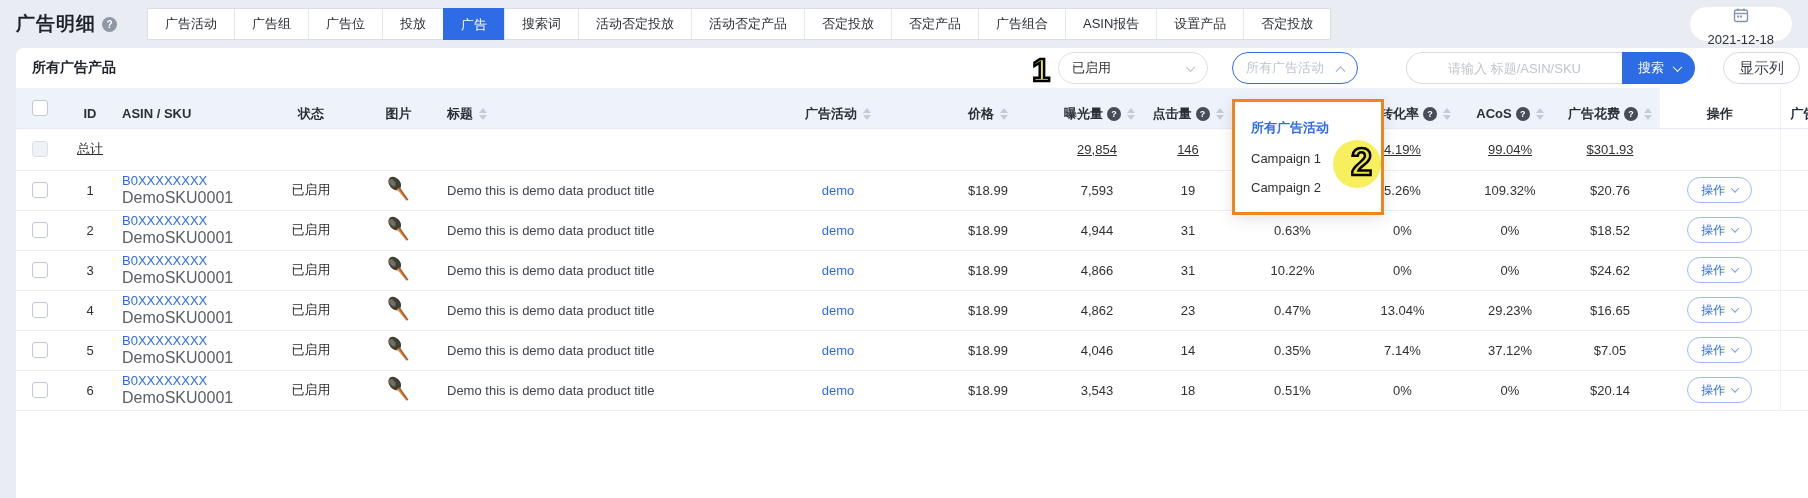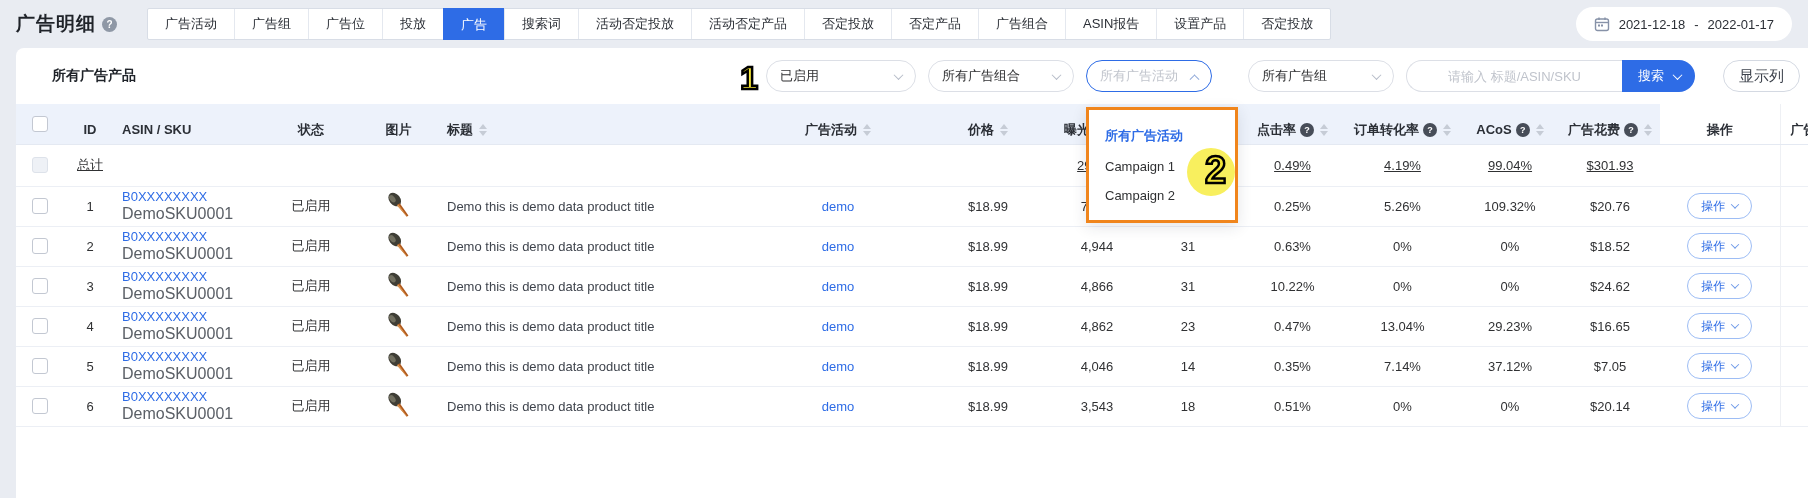--- a/index.html
+++ b/index.html
@@ -18,28 +18,28 @@
   }
   .tabs { display:flex; margin-left:30px; background:#fff; border:1px solid #d8dde6; border-radius:2px; height:32px; }
   .tab {
     padding:0 17px; line-height:30px; font-size:13px; color:#2b2f36;
     border-left:1px solid #e4e8ef; white-space:nowrap; cursor:pointer;
   }
   .tab:first-child { border-left:none; }
   .tab.active { background:#2e6ce6; color:#fff; margin:-1px 0; line-height:33px; border-left-color:#2e6ce6; }
   .date-pill {
     margin-left:auto; background:#fff; border-radius:17px; height:34px;
-    display:flex; align-items:center; gap:9px; padding:0 18px; color:#2b2f36;
+    display:flex; align-items:center; gap:9px; padding:0 18px; color:#2b2f36;flex-direction:column;
   }
   
   .card {
     position:absolute; top:48px; left:16px; right:0; bottom:0;
     background:#fff; border-radius:8px 0 0 0; overflow:hidden;
   }
-  .filterbar { height:56px; display:flex; align-items:center; padding:0 8px 0 16px;margin-left:20px; }
+  .filterbar { height:40px; display:flex; align-items:center; padding:0 8px 0 16px; }
   .section-label { font-size:14px; font-weight:700; color:#1f2329; }
   .filters { margin-left:auto; display:flex; align-items:center; }
   .pill {
     height:32px; border:1px solid #dcdfe6; border-radius:16px; background:#fff;
     display:flex; align-items:center; justify-content:space-between;
     padding:0 13px; font-size:13px; color:#303133; cursor:pointer;
   }
   .pill.open { border-color:#2e6ce6; color:#c0c4cc; }
   .caret { width:7px; height:7px; border-right:1.6px solid #b6bcc8; border-bottom:1.6px solid #b6bcc8;
            transform:rotate(45deg) translate(-1px,-1px); }
@@ -165,48 +165,40 @@
 
     <div class="filters">
       <span class="marker-digit marker-1">1</span>
 
       <div class="pill" style="width:150px">
         <span>已启用</span>
         <span class="caret"></span>
       </div>
       <span class="gap12"></span>
 
-      <div class="pill" style="width:146px">
-        <span>所有广告组合</span>
-        <span class="caret"></span>
-      </div>
       <span class="gap12"></span>
 
       <div class="campaign-wrap">
         <div class="pill open">
           <span>所有广告活动</span>
           <span class="caret up"></span>
         </div>
         <div class="dropdown-panel">
 
           <div class="dropdown-item selected">所有广告活动</div>
             <div class="dropdown-item">Campaign 1</div>
             <div class="dropdown-item">Campaign 2</div>
             <div class="marker-2">
             <span class="circle"></span>
             <span class="marker-digit">2</span>
           </div>
         </div>
       </div>
       <span class="gap36"></span>
 
-      <div class="pill" style="width:146px">
-        <span>所有广告组</span>
-        <span class="caret"></span>
-      </div>
       <span class="gap12"></span>
 
       <div class="search-wrap">
         <input class="search-input" type="text" placeholder="请输入 标题/ASIN/SKU" style="">
         <button class="search-btn">
           <span>搜索</span>
           <span class="caret"></span>
         </button>
       </div>
       <span class="gap28"></span>

